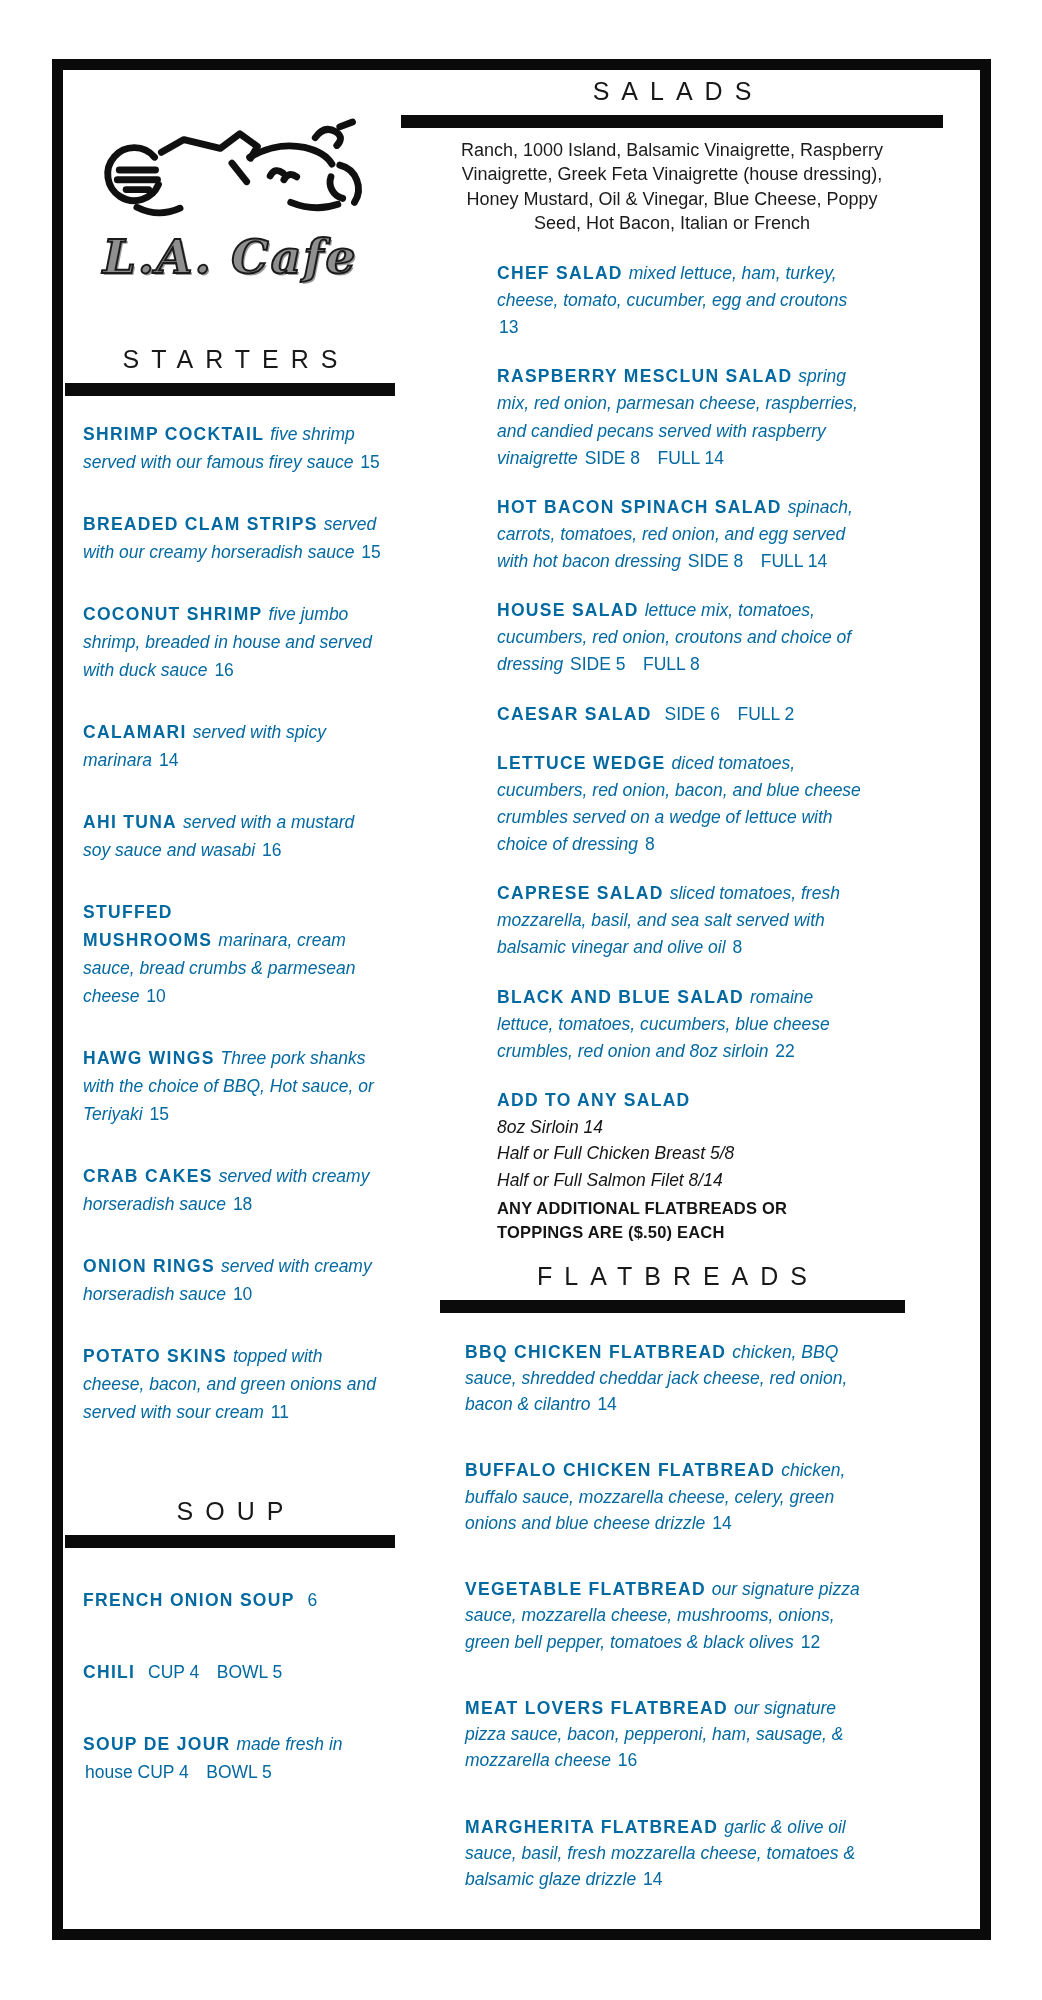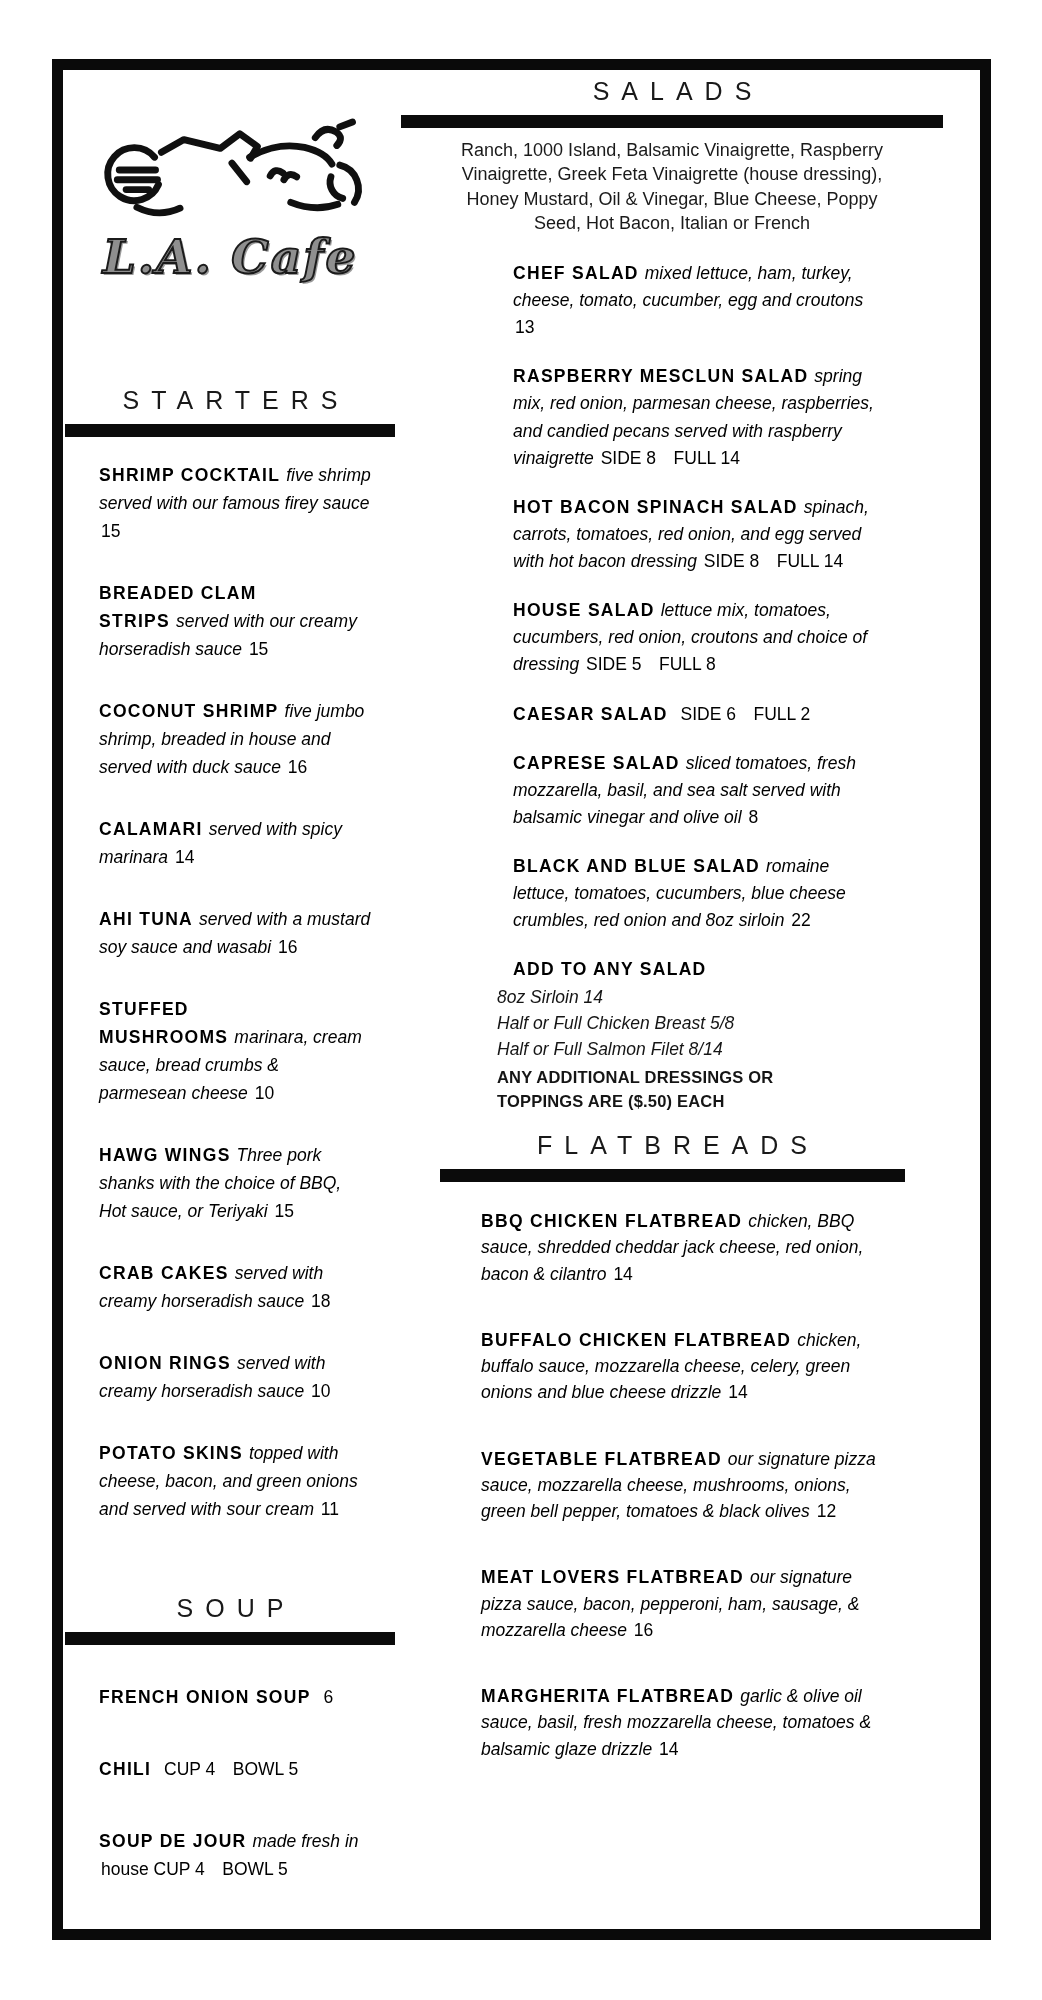--- a/index.html
+++ b/index.html
@@ -27,29 +27,29 @@
   }
 
   
   .sec-head{
     margin:0;font-weight:400;font-size:25px;line-height:1.2;color:#191919;
     letter-spacing:12px;text-indent:12px;text-align:center;white-space:nowrap;
   }
   .sec-bar{height:13px;background:#0b0b0b;margin-top:9px;}
 
   
-  .mi{margin:16px;color:#000000;font-size:17.5px;}
+  .mi{margin:0;color:#0369a1;font-size:17.5px;}
   .mi-name{font-weight:700;letter-spacing:1.3px;margin-right:6px;}
   .mi-desc{font-style:italic;}
   .mi-tail{font-style:normal;margin-left:2px;}
 
   
   .col-left .items{padding-left:18px;padding-right:8px;}
   .col-left .mi{line-height:1.6;margin-bottom:34px;max-width:302px;}
-  .starters-head{margin-top:98px;}
+  .starters-head{margin-top:57px;}
   .col-left .items{margin-top:24px;}
   .soup-head{margin-top:70px;}
   .soup-items.items{margin-top:38px;}
   .soup-items .mi{margin-bottom:44px;}
 
   
   .salads-head{margin-top:6px;}
   .dressings{
     margin:10px auto 0;max-width:432px;text-align:center;
     font-size:18px;line-height:1.36;color:#1a1a1a;font-style:normal;
@@ -152,37 +152,38 @@
           <p class="mi"><span class="mi-name">CHEF SALAD</span><span class="mi-desc">mixed lettuce, ham, turkey, cheese, tomato, cucumber, egg and croutons</span> <span class="mi-tail">13</span></p>
 
           <p class="mi"><span class="mi-name">RASPBERRY MESCLUN SALAD</span><span class="mi-desc">spring mix, red onion, parmesan cheese, raspberries, and candied pecans served with raspberry vinaigrette</span> <span class="mi-tail">SIDE 8 FULL 14</span></p>
 
           <p class="mi"><span class="mi-name">HOT BACON SPINACH SALAD</span><span class="mi-desc">spinach, carrots, tomatoes, red onion, and egg served with hot bacon dressing</span> <span class="mi-tail">SIDE 8 FULL 14</span></p>
 
           <p class="mi"><span class="mi-name">HOUSE SALAD</span><span class="mi-desc">lettuce mix, tomatoes, cucumbers, red onion, croutons and choice of dressing</span> <span class="mi-tail">SIDE 5 FULL 8</span></p>
 
           <p class="mi"><span class="mi-name">CAESAR SALAD</span> <span class="mi-tail">SIDE 6 FULL 2</span></p>
 
+          <p class="mi"><span class="mi-name">LETTUCE WEDGE</span><span class="mi-desc">diced tomatoes, cucumbers, red onion, bacon, and blue cheese crumbles served on a wedge of lettuce with choice of dressing</span> <span class="mi-tail">8</span></p>
 
           <p class="mi"><span class="mi-name">CAPRESE SALAD</span><span class="mi-desc">sliced tomatoes, fresh mozzarella, basil, and sea salt served with balsamic vinegar and olive oil</span> <span class="mi-tail">8</span></p>
 
           <p class="mi"><span class="mi-name">BLACK AND BLUE SALAD</span><span class="mi-desc">romaine lettuce, tomatoes, cucumbers, blue cheese crumbles, red onion and 8oz sirloin</span> <span class="mi-tail">22</span></p>
         </div>
 
       <div class="addto">
         <p class="mi"><span class="mi-name">ADD TO ANY SALAD</span></p>
         <div class="add-lines">
 
             <p class="add-line">8oz Sirloin 14</p>
 
             <p class="add-line">Half or Full Chicken Breast 5/8</p>
 
             <p class="add-line">Half or Full Salmon Filet 8/14</p>
           </div>
-        <p class="add-note">ANY ADDITIONAL DRESSINGS OR TOPPINGS ARE ($.50) EACH</p>
+        <p class="add-note">ANY ADDITIONAL FLATBREADS OR TOPPINGS ARE ($.50) EACH</p>
       </div>
     </section>
 
     <section>
       <h2 class="sec-head flat-head">FLATBREADS</h2>
       <div class="sec-bar flat-bar"></div>
       <div class="items flat-list">
 
           <p class="mi"><span class="mi-name">BBQ CHICKEN FLATBREAD</span><span class="mi-desc">chicken, BBQ sauce, shredded cheddar jack cheese, red onion, bacon &amp; cilantro</span> <span class="mi-tail">14</span></p>
 

